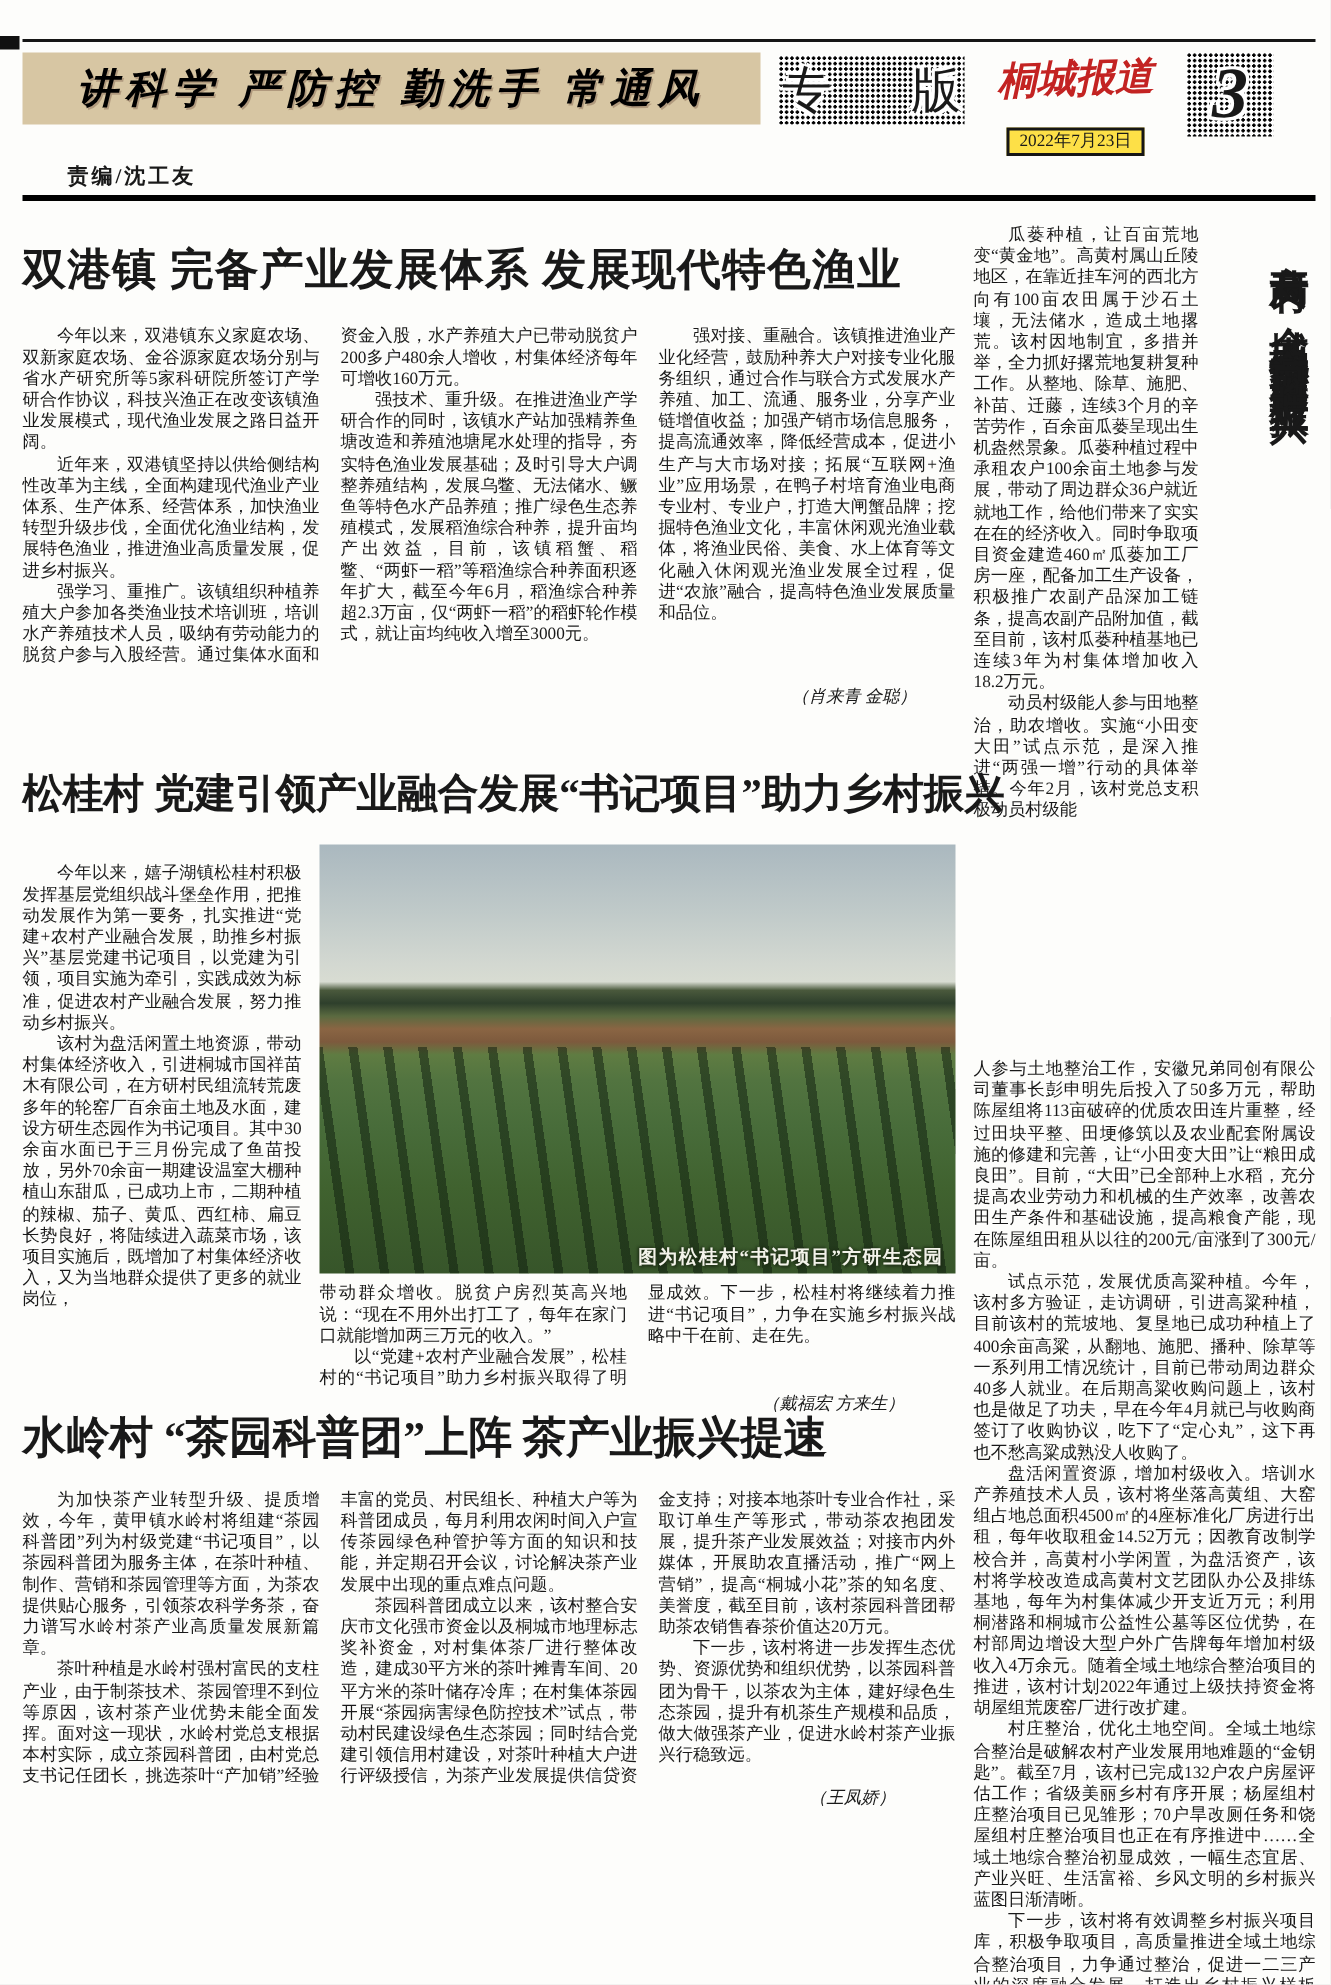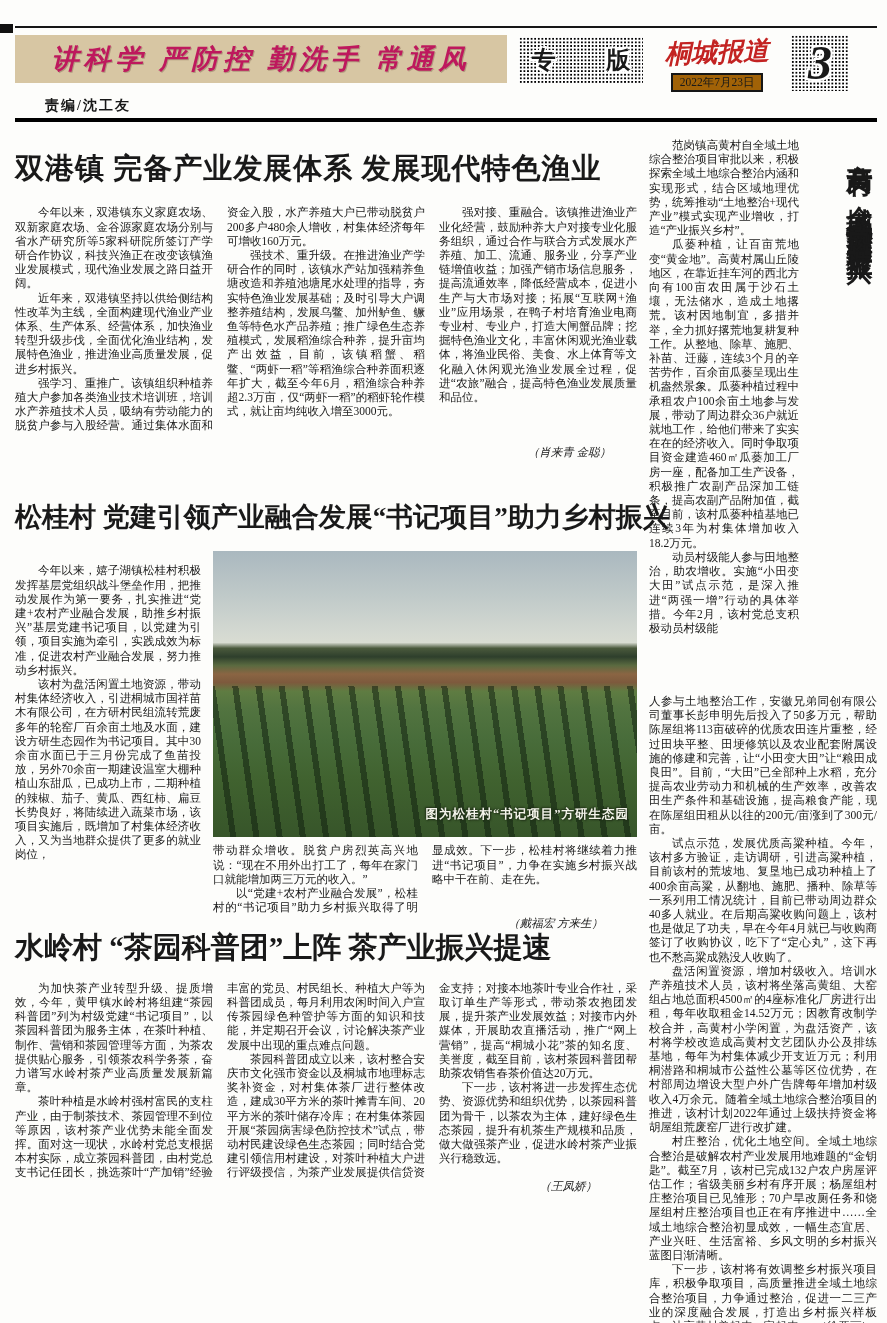--- a/index.html
+++ b/index.html
@@ -8,33 +8,33 @@
     background:#fdfdfb;box-sizing:border-box;padding:0 10px 0 15px;
     font-family:"Liberation Serif","DejaVu Serif",serif;color:#191919;overflow:hidden;
   }
   
   .header{position:relative;padding-top:26px;}
   .corner-tick{position:absolute;left:-15px;top:24px;width:13px;height:9px;background:#111;}
   .top-rule{height:2px;background:#161616;}
   .header-row{display:flex;align-items:flex-start;gap:12px;margin-top:7px;}
   .banner{width:492px;height:48px;background:#d7c6a3;display:flex;align-items:center;justify-content:center;flex:none;}
   .banner-slogan{
-    font-size:27px;font-weight:bold;font-style:italic;color:#be185d;
+    font-size:27px;font-weight:bold;font-style:italic;color:#000000;
     letter-spacing:5px;white-space:nowrap;text-shadow:1px 1px 0 rgba(60,20,10,.25);
   }
   .halftone{background-color:#fff;background-image:radial-gradient(circle,#000 1px,rgba(0,0,0,0) 1.25px);background-size:3.6px 3.6px;}
   .edition-box{width:124px;height:46px;display:flex;align-items:center;justify-content:center;flex:none;margin-top:2px;}
   .edition-label{
-    font-size:24px;font-weight:700;letter-spacing:22px;margin-right:-22px;white-space:nowrap;
+    font-size:33px;font-weight:400;letter-spacing:22px;margin-right:-22px;white-space:nowrap;
     font-family:"Liberation Sans","DejaVu Sans",sans-serif;
     text-shadow:-2px -2px 0 #fff,2px -2px 0 #fff,-2px 2px 0 #fff,2px 2px 0 #fff,0 0 3px #fff;
   }
   .mast-col{display:flex;flex-direction:column;align-items:center;gap:3px;flex:none;width:124px;}
   .masthead{font-size:26px;font-weight:bold;font-style:italic;color:#c32322;white-space:nowrap;transform:rotate(-2deg);}
-  .date-box{border:2px solid #161616;background:#a16207;font-size:11.5px;padding:0 7px;white-space:nowrap;line-height:15px;}
+  .date-box{border:2px solid #161616;background:#fde047;font-size:11.5px;padding:0 7px;white-space:nowrap;line-height:15px;margin-top:12px;}
   .pagenum-box{width:58px;height:56px;display:flex;align-items:center;justify-content:center;flex:none;}
   .pagenum{
     font-size:48px;font-weight:bold;font-style:italic;line-height:1;
     text-shadow:-2px -2px 0 #fff,2px -2px 0 #fff,-2px 2px 0 #fff,2px 2px 0 #fff,0 0 3px #fff;
   }
   .editor-line{font-size:14px;font-weight:bold;letter-spacing:2px;margin:5px 0 0 30px;}
   .thick-rule{height:4px;background:#000;margin-top:3px;}
   
   .main{display:grid;grid-template-columns:622px 240px;}
   .body-text{font-size:11.5px;line-height:14.2px;text-align:justify;}
@@ -53,21 +53,21 @@
   .art2-left{width:186px;margin-right:12px;flex:none;margin-top:12px;}
   .art2-right{flex:1;min-width:0;}
   .photo{position:relative;height:286px;overflow:hidden;
     background:linear-gradient(180deg,
       #aab8bf 0%,#c0cac9 16%,#d3d8d1 28%,#d8dcd2 32%,
       #4a593c 34%,#2e3f2c 37%,#5a6a40 40%,
       #8a6543 43%,#7d5a3d 46%,#5f7c42 49%,
       #527440 55%,#486c3a 66%,#40622f 80%,#37552a 100%);}
   .photo::after{content:"";position:absolute;left:0;right:0;top:47%;bottom:0;
     background:repeating-linear-gradient(82deg,rgba(20,40,18,0) 0 17px,rgba(12,26,12,.5) 17px 23px);}
-  .photo-caption{position:absolute;right:8px;bottom:14px;z-index:2;color:#f3f3ea;font-size:12.5px;font-weight:bold;
+  .photo-caption{position:absolute;right:8px;bottom:2px;z-index:2;color:#f3f3ea;font-size:12.5px;font-weight:bold;
     letter-spacing:1px;text-shadow:1px 1px 2px #1c2a14,-1px -1px 2px #1c2a14;}
   .below-photo{margin-top:6px;column-count:2;column-gap:14px;}
   .below-photo p:first-child{text-indent:0;}
   .art2 .byline{padding-right:34px;text-align:right;}
   
   .art3{}
   .art3 .art-headline{font-size:29px;}
   .art3-body{margin-top:16px;height:212px;column-count:3;column-gap:14px;}
   .art3 .byline{padding-right:40px;margin-top:-14px;}
   
@@ -113,21 +113,21 @@
   <div class="main">
 
     <div class="left-col">
 
       <article class="art1">
         <h1 class="art-headline">双港镇  完备产业发展体系  发展现代特色渔业</h1>
         <div class="art1-body body-text">
             <p>今年以来，双港镇东义家庭农场、双新家庭农场、金谷源家庭农场分别与省水产研究所等5家科研院所签订产学研合作协议，科技兴渔正在改变该镇渔业发展模式，现代渔业发展之路日益开阔。</p>
             <p>近年来，双港镇坚持以供给侧结构性改革为主线，全面构建现代渔业产业体系、生产体系、经营体系，加快渔业转型升级步伐，全面优化渔业结构，发展特色渔业，推进渔业高质量发展，促进乡村振兴。</p>
             <p>强学习、重推广。该镇组织种植养殖大户参加各类渔业技术培训班，培训水产养殖技术人员，吸纳有劳动能力的脱贫户参与入股经营。通过集体水面和资金入股，水产养殖大户已带动脱贫户200多户480余人增收，村集体经济每年可增收160万元。</p>
-            <p>强技术、重升级。在推进渔业产学研合作的同时，该镇水产站加强精养鱼塘改造和养殖池塘尾水处理的指导，夯实特色渔业发展基础；及时引导大户调整养殖结构，发展乌鳖、加州鲈鱼、鳜鱼等特色水产品养殖；推广绿色生态养殖模式，发展稻渔综合种养，提升亩均产出效益，目前，该镇稻蟹、稻鳖、“两虾一稻”等稻渔综合种养面积逐年扩大，截至今年6月，稻渔综合种养超2.3万亩，仅“两虾一稻”的稻虾轮作模式，就让亩均纯收入增至3000元。</p>
+            <p>强技术、重升级。在推进渔业产学研合作的同时，该镇水产站加强精养鱼塘改造和养殖池塘尾水处理的指导，夯实特色渔业发展基础；及时引导大户调整养殖结构，发展乌鳖、无法储水、鳜鱼等特色水产品养殖；推广绿色生态养殖模式，发展稻渔综合种养，提升亩均产出效益，目前，该镇稻蟹、稻鳖、“两虾一稻”等稻渔综合种养面积逐年扩大，截至今年6月，稻渔综合种养超2.3万亩，仅“两虾一稻”的稻虾轮作模式，就让亩均纯收入增至3000元。</p>
             <p>强对接、重融合。该镇推进渔业产业化经营，鼓励种养大户对接专业化服务组织，通过合作与联合方式发展水产养殖、加工、流通、服务业，分享产业链增值收益；加强产销市场信息服务，提高流通效率，降低经营成本，促进小生产与大市场对接；拓展“互联网+渔业”应用场景，在鸭子村培育渔业电商专业村、专业户，打造大闸蟹品牌；挖掘特色渔业文化，丰富休闲观光渔业载体，将渔业民俗、美食、水上体育等文化融入休闲观光渔业发展全过程，促进“农旅”融合，提高特色渔业发展质量和品位。</p>
           </div>
         <div class="byline">（肖来青  金聪）</div>
       </article>
 
       <article class="art2">
         <h1 class="art-headline">松桂村  党建引领产业融合发展“书记项目”助力乡村振兴</h1>
         <div class="art2-body">
           <div class="art2-left body-text">
               <p>今年以来，嬉子湖镇松桂村积极发挥基层党组织战斗堡垒作用，把推动发展作为第一要务，扎实推进“党建+农村产业融合发展，助推乡村振兴”基层党建书记项目，以党建为引领，项目实施为牵引，实践成效为标准，促进农村产业融合发展，努力推动乡村振兴。</p>
@@ -155,21 +155,20 @@
             <p>下一步，该村将进一步发挥生态优势、资源优势和组织优势，以茶园科普团为骨干，以茶农为主体，建好绿色生态茶园，提升有机茶生产规模和品质，做大做强茶产业，促进水岭村茶产业振兴行稳致远。</p>
           </div>
         <div class="byline">（王凤娇）</div>
       </article>
 
     </div>
 
     <aside class="right-strip">
       <div class="right-top">
         <div class="right-top-text body-text">
-            <p>范岗镇高黄村自全域土地综合整治项目审批以来，积极探索全域土地综合整治内涵和实现形式，结合区域地理优势，统筹推动“土地整治+现代产业”模式实现产业增收，打造“产业振兴乡村”。</p>
             <p>瓜蒌种植，让百亩荒地变“黄金地”。高黄村属山丘陵地区，在靠近挂车河的西北方向有100亩农田属于沙石土壤，无法储水，造成土地撂荒。该村因地制宜，多措并举，全力抓好撂荒地复耕复种工作。从整地、除草、施肥、补苗、迁藤，连续3个月的辛苦劳作，百余亩瓜蒌呈现出生机盎然景象。瓜蒌种植过程中承租农户100余亩土地参与发展，带动了周边群众36户就近就地工作，给他们带来了实实在在的经济收入。同时争取项目资金建造460㎡瓜蒌加工厂房一座，配备加工生产设备，积极推广农副产品深加工链条，提高农副产品附加值，截至目前，该村瓜蒌种植基地已连续3年为村集体增加收入18.2万元。</p>
             <p>动员村级能人参与田地整治，助农增收。实施“小田变大田”试点示范，是深入推进“两强一增”行动的具体举措。今年2月，该村党总支积极动员村级能</p>
           </div>
         <h1 class="vert-headline">高黄村  全域土地综合整治项目助推乡村产业振兴</h1>
       </div>
       <div class="right-bottom body-text">
           <p>人参与土地整治工作，安徽兄弟同创有限公司董事长彭申明先后投入了50多万元，帮助陈屋组将113亩破碎的优质农田连片重整，经过田块平整、田埂修筑以及农业配套附属设施的修建和完善，让“小田变大田”让“粮田成良田”。目前，“大田”已全部种上水稻，充分提高农业劳动力和机械的生产效率，改善农田生产条件和基础设施，提高粮食产能，现在陈屋组田租从以往的200元/亩涨到了300元/亩。</p>
           <p>试点示范，发展优质高粱种植。今年，该村多方验证，走访调研，引进高粱种植，目前该村的荒坡地、复垦地已成功种植上了400余亩高粱，从翻地、施肥、播种、除草等一系列用工情况统计，目前已带动周边群众40多人就业。在后期高粱收购问题上，该村也是做足了功夫，早在今年4月就已与收购商签订了收购协议，吃下了“定心丸”，这下再也不愁高粱成熟没人收购了。</p>
           <p>盘活闲置资源，增加村级收入。培训水产养殖技术人员，该村将坐落高黄组、大窑组占地总面积4500㎡的4座标准化厂房进行出租，每年收取租金14.52万元；因教育改制学校合并，高黄村小学闲置，为盘活资产，该村将学校改造成高黄村文艺团队办公及排练基地，每年为村集体减少开支近万元；利用桐潜路和桐城市公益性公墓等区位优势，在村部周边增设大型户外广告牌每年增加村级收入4万余元。随着全域土地综合整治项目的推进，该村计划2022年通过上级扶持资金将胡屋组荒废窑厂进行改扩建。</p>
           <p>村庄整治，优化土地空间。全域土地综合整治是破解农村产业发展用地难题的“金钥匙”。截至7月，该村已完成132户农户房屋评估工作；省级美丽乡村有序开展；杨屋组村庄整治项目已见雏形；70户旱改厕任务和饶屋组村庄整治项目也正在有序推进中……全域土地综合整治初显成效，一幅生态宜居、产业兴旺、生活富裕、乡风文明的乡村振兴蓝图日渐清晰。</p>

